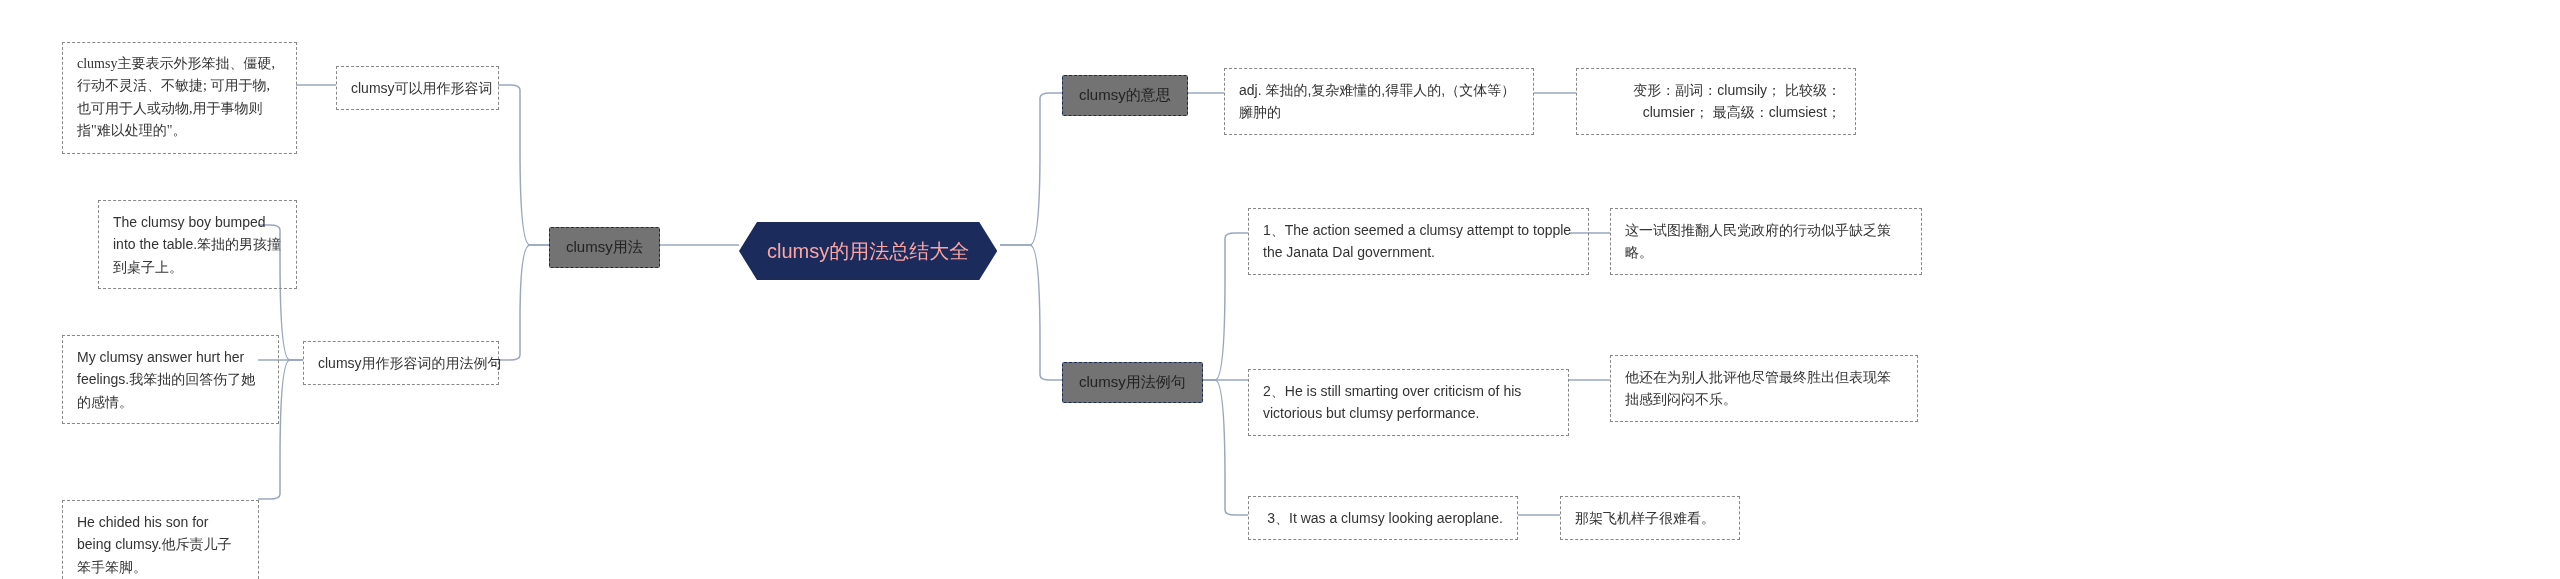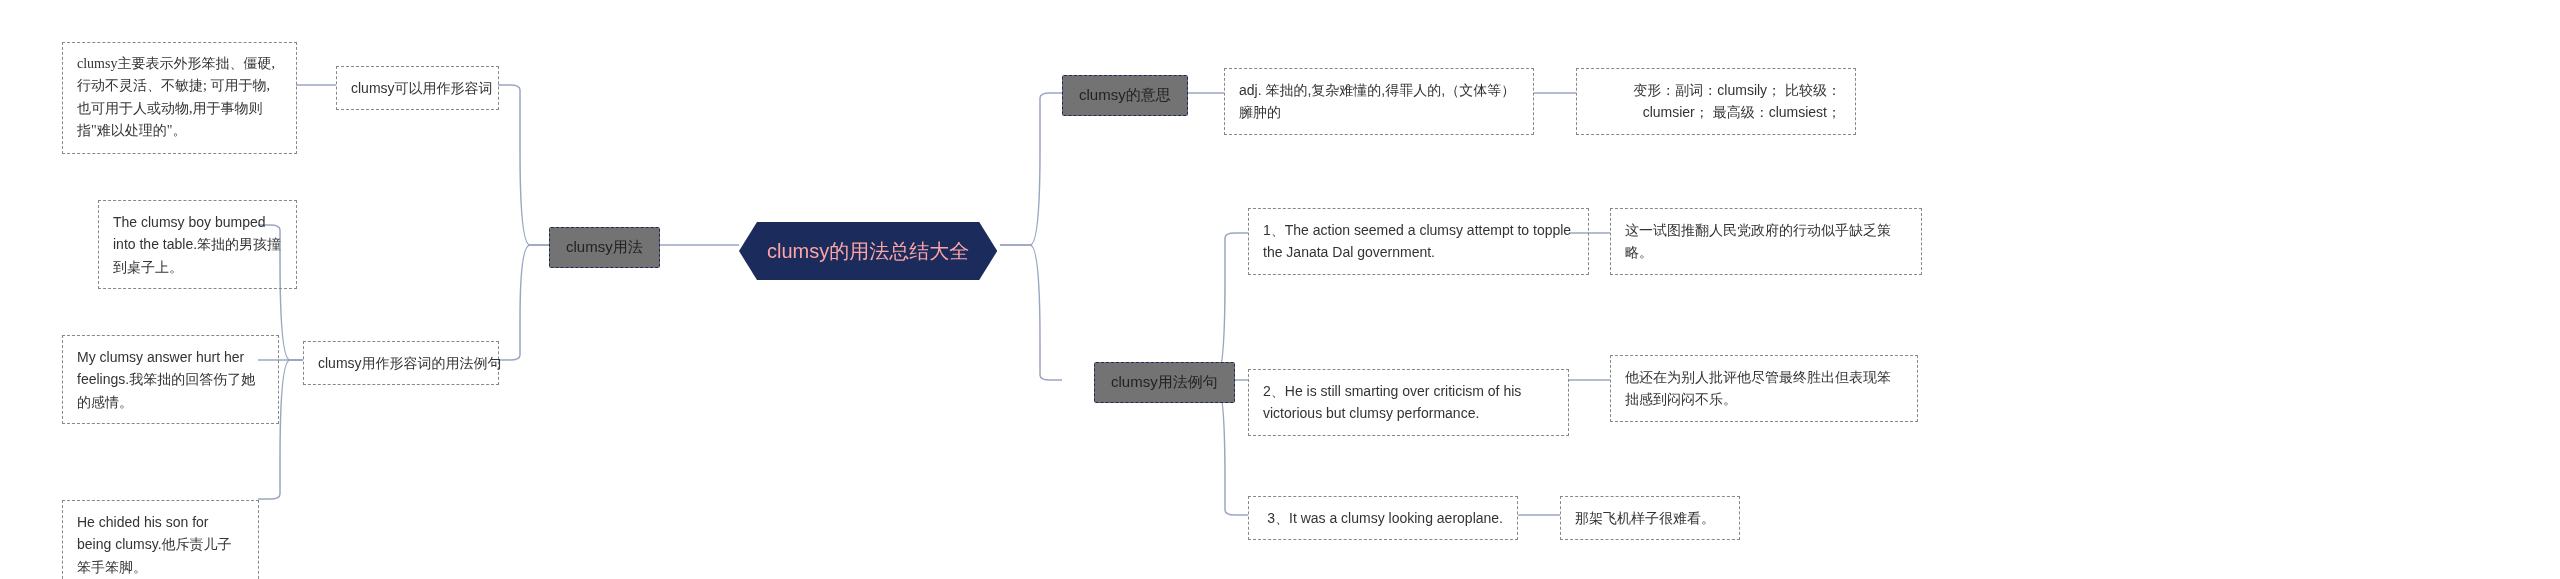--- a/index.html
+++ b/index.html
@@ -129,21 +129,21 @@
 </div>
 
 <div class="node leaf" style="left:1224px; top:68px; width:310px;">
   <span>adj. 笨拙的,复杂难懂的,得罪人的,（文体等）臃肿的</span>
 </div>
 
 <div class="node leaf" style="left:1576px; top:68px; width:280px;text-align:right;">
   <span>变形：副词：clumsily；  比较级：clumsier；  最高级：clumsiest；</span>
 </div>
 
-<div class="node branch" style="left:1062px; top:362px;margin-left:32px;">
+<div class="node branch" style="left:1062px; top:362px;">
   <span>clumsy用法例句</span>
 </div>
 
 <div class="node leaf" style="left:1248px; top:208px; width:341px;">
   <span>1、The action seemed a clumsy attempt to topple the Janata Dal government.</span>
 </div>
 <div class="node leaf" style="left:1610px; top:208px; width:312px;">
   <span>这一试图推翻人民党政府的行动似乎缺乏策略。</span>
 </div>
 

